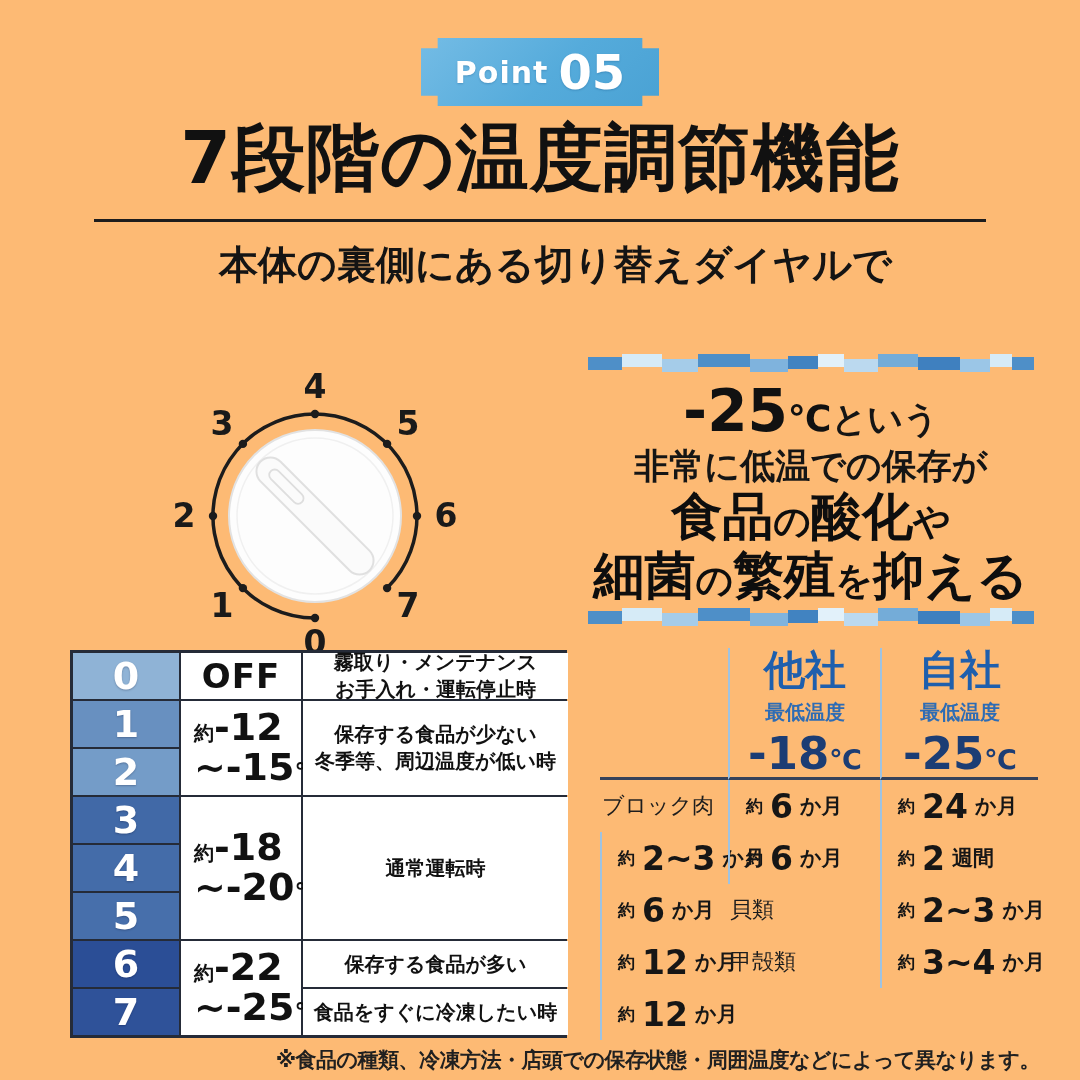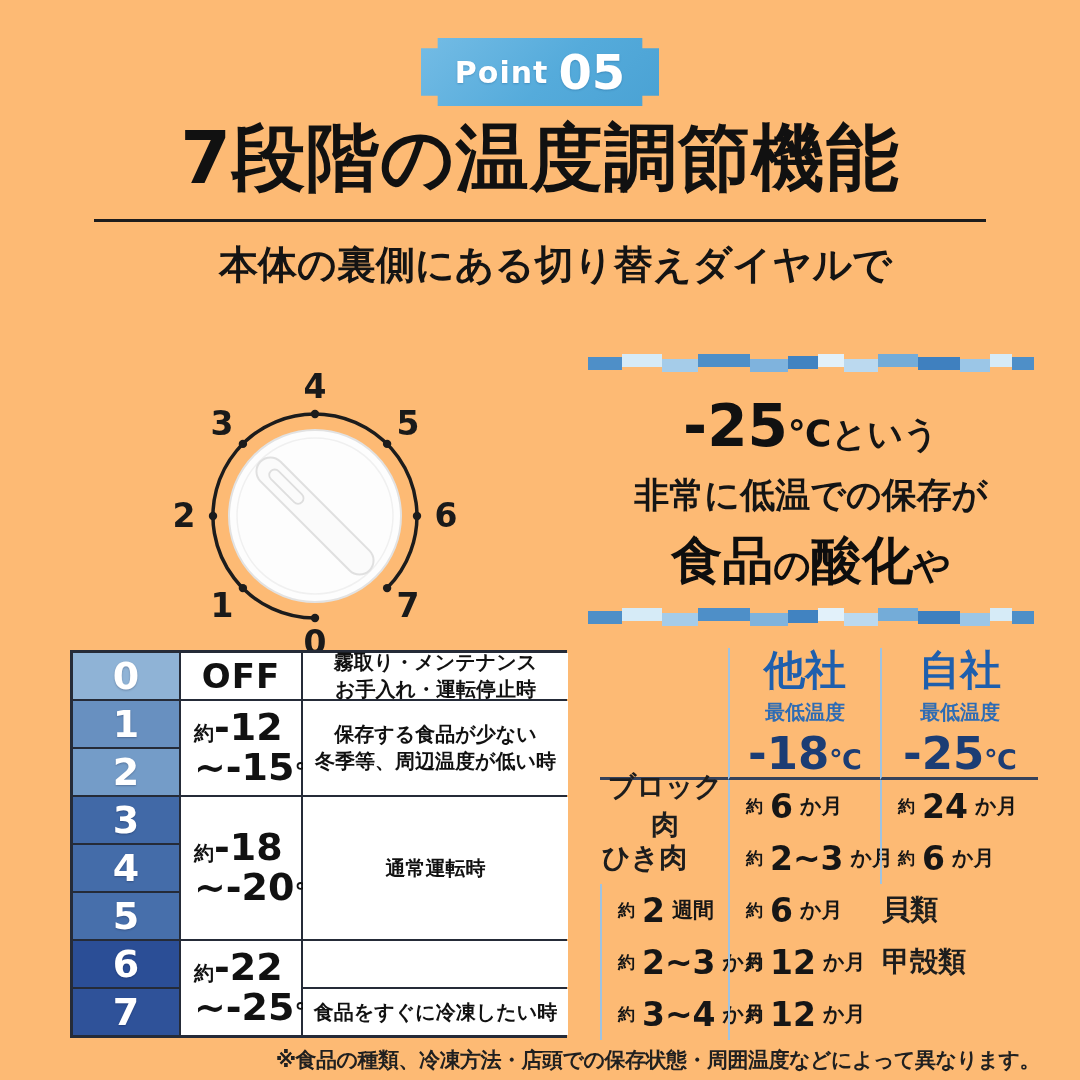--- a/index.html
+++ b/index.html
@@ -66,21 +66,21 @@
     position:absolute;left:600px;top:648px;width:438px;
     display:grid;grid-template-columns:128px 152px 158px;grid-template-rows:132px repeat(5,52px);
   }
   .cp-cell{display:flex;align-items:center;}
   .cp-vline{border-left:2px solid #9fc3e1;gap:7px;}
   .cp-head{flex-direction:column;justify-content:center;border-bottom:3px solid #36425a;line-height:1.0;}
   .cp-head .title{font-size:41px;font-weight:800;color:#1e5fad;}
   .cp-head .sub{font-size:20px;font-weight:600;color:#2e6cb4;margin:4px 0 2px;}
   .cp-head .temp{font-size:45px;font-weight:800;color:#1c3d74;}
   .cp-head .temp .u{font-size:27px;font-weight:700;}
-  .cp-food{font-size:28px;font-weight:700;color:#1d1d1d;padding-left:2px;text-align:center;}
+  .cp-food{font-size:22px;font-weight:400;color:#1d1d1d;padding-left:2px;text-align:center;}
   .cp-dur{padding-left:16px;white-space:nowrap;}
   .cp-dur .a{font-size:17px;font-weight:700;color:#161616;}
   .cp-dur .v{font-size:33px;font-weight:800;color:#161616;}
   .cp-dur .u{font-size:21px;font-weight:700;color:#161616;}
   
   .footnote{
     position:absolute;top:1046px;right:40px;font-size:21px;font-weight:700;color:#202020;letter-spacing:-0.5px;
   }
 </style>
 </head>
@@ -148,20 +148,23 @@
         <span style="width: 22px; background: rgb(214, 235, 247); transform: translateY(0px);"></span>
         <span style="width: 40px; background: rgb(78, 143, 200); transform: translateY(3px);"></span>
       </div>
     <div class="b-line b1">
       <span class="big">-25</span><span class="unit">℃</span><span class="rest">という</span>
     </div>
     <div class="b-line b2">非常に低温での保存が</div>
     <div class="b-line b34">
       <span class="big">食品</span><span class="small">の</span><span class="big">酸化</span><span class="small">や</span>
     </div>
+    <div class="b-line b34">
+      <span class="big">細菌</span><span class="small">の</span><span class="big">繁殖</span><span class="small">を</span><span class="big">抑える</span>
+    </div>
     <div class="strip">
         <span style="width: 34px; background: rgb(78, 143, 200); transform: translateY(3px);"></span>
         <span style="width: 40px; background: rgb(214, 235, 247); transform: translateY(0px);"></span>
         <span style="width: 36px; background: rgb(165, 204, 233); transform: translateY(5px);"></span>
         <span style="width: 52px; background: rgb(78, 143, 200); transform: translateY(0px);"></span>
         <span style="width: 38px; background: rgb(127, 179, 221); transform: translateY(5px);"></span>
         <span style="width: 30px; background: rgb(65, 131, 193); transform: translateY(2px);"></span>
         <span style="width: 26px; background: rgb(226, 241, 250); transform: translateY(0px);"></span>
         <span style="width: 34px; background: rgb(187, 217, 239); transform: translateY(5px);"></span>
         <span style="width: 40px; background: rgb(116, 172, 216); transform: translateY(0px);"></span>
@@ -220,20 +223,21 @@
       <div>お手入れ・運転停止時</div>
     </div>
     <div class="lv-cell lv-use" style="grid-column:3;grid-row:2 / span 2">
       <div>保存する食品が少ない</div>
       <div>冬季等、周辺温度が低い時</div>
     </div>
     <div class="lv-cell lv-use" style="grid-column:3;grid-row:4 / span 3">
       <div>通常運転時</div>
     </div>
     <div class="lv-cell lv-use" style="grid-column:3;grid-row:7">
+      <div>保存する食品が多い</div>
     </div>
     <div class="lv-cell lv-use" style="grid-column:3;grid-row:8">
       <div>食品をすぐに冷凍したい時</div>
     </div>
   </div>
 
   <div class="compare">
     <div class="cp-cell cp-head"></div>
     <div class="cp-cell cp-head cp-vline">
       <span class="title">他社</span>
@@ -251,21 +255,20 @@
         <span class="a">約</span>
         <span class="v">6</span>
         <span class="u">か月</span>
       </div>
     <div class="cp-cell cp-dur cp-vline">
         <span class="a">約</span>
         <span class="v">24</span>
         <span class="u">か月</span>
       </div>
 
-    <div class="cp-cell cp-food">ひき肉</div>
     <div class="cp-cell cp-dur cp-vline">
         <span class="a">約</span>
         <span class="v">2~3</span>
         <span class="u">か月</span>
       </div>
     <div class="cp-cell cp-dur cp-vline">
         <span class="a">約</span>
         <span class="v">6</span>
         <span class="u">か月</span>
       </div>

